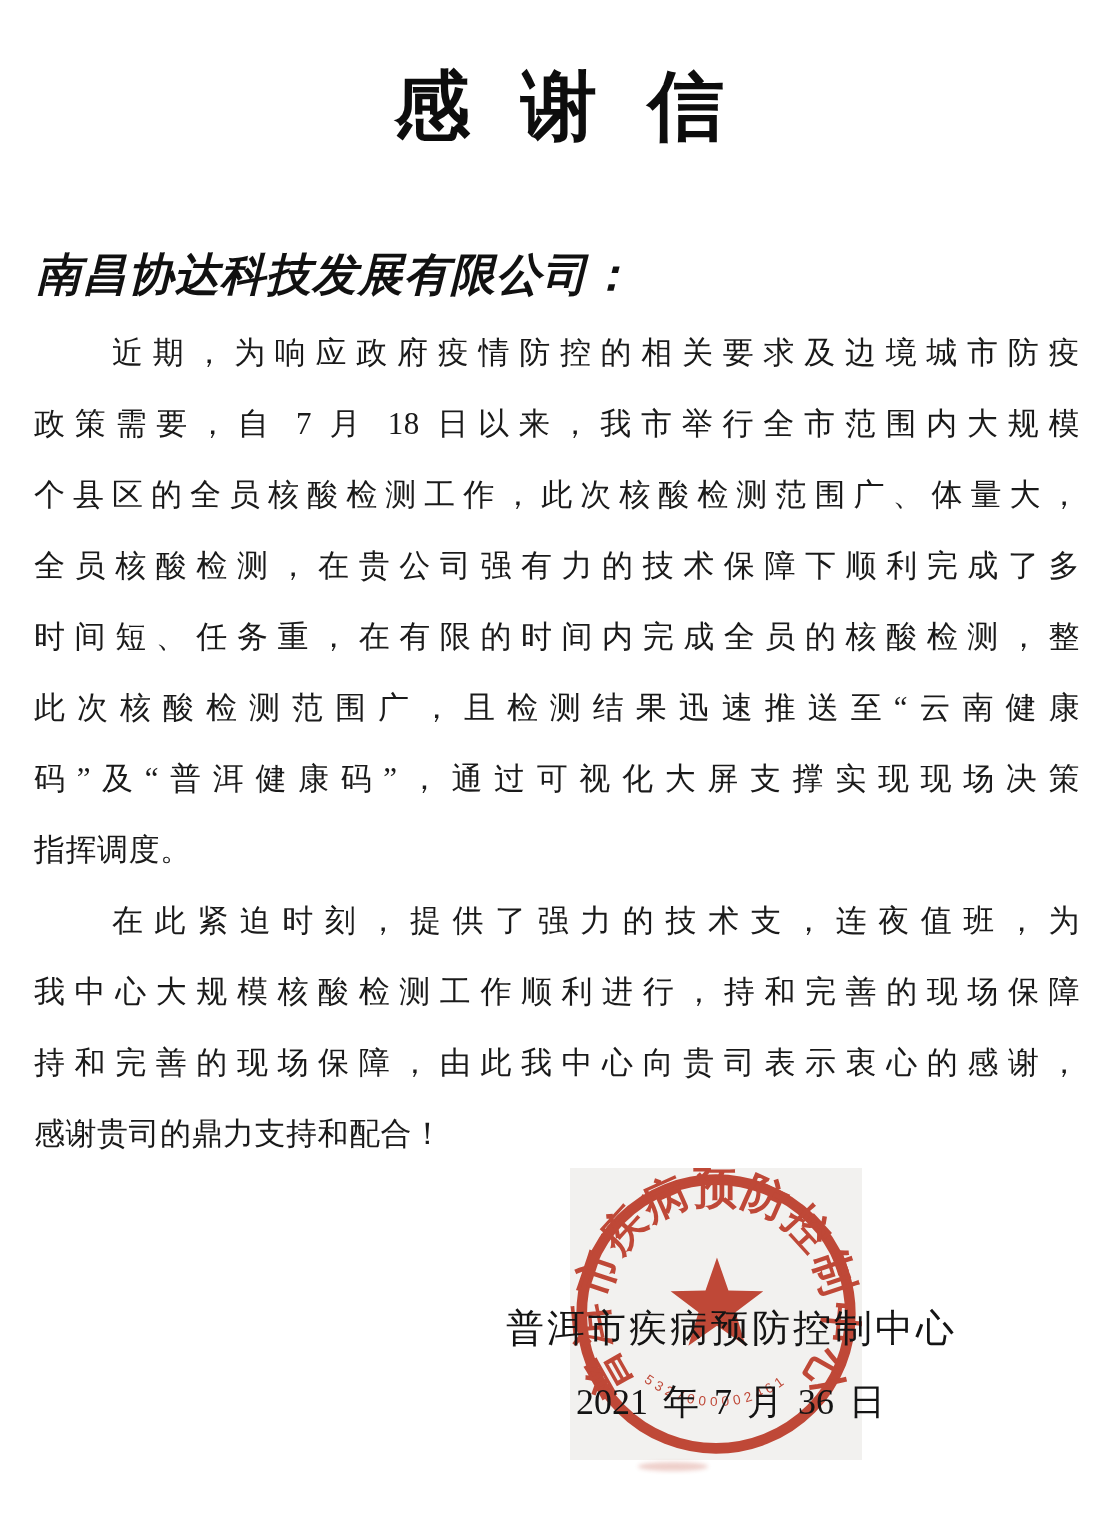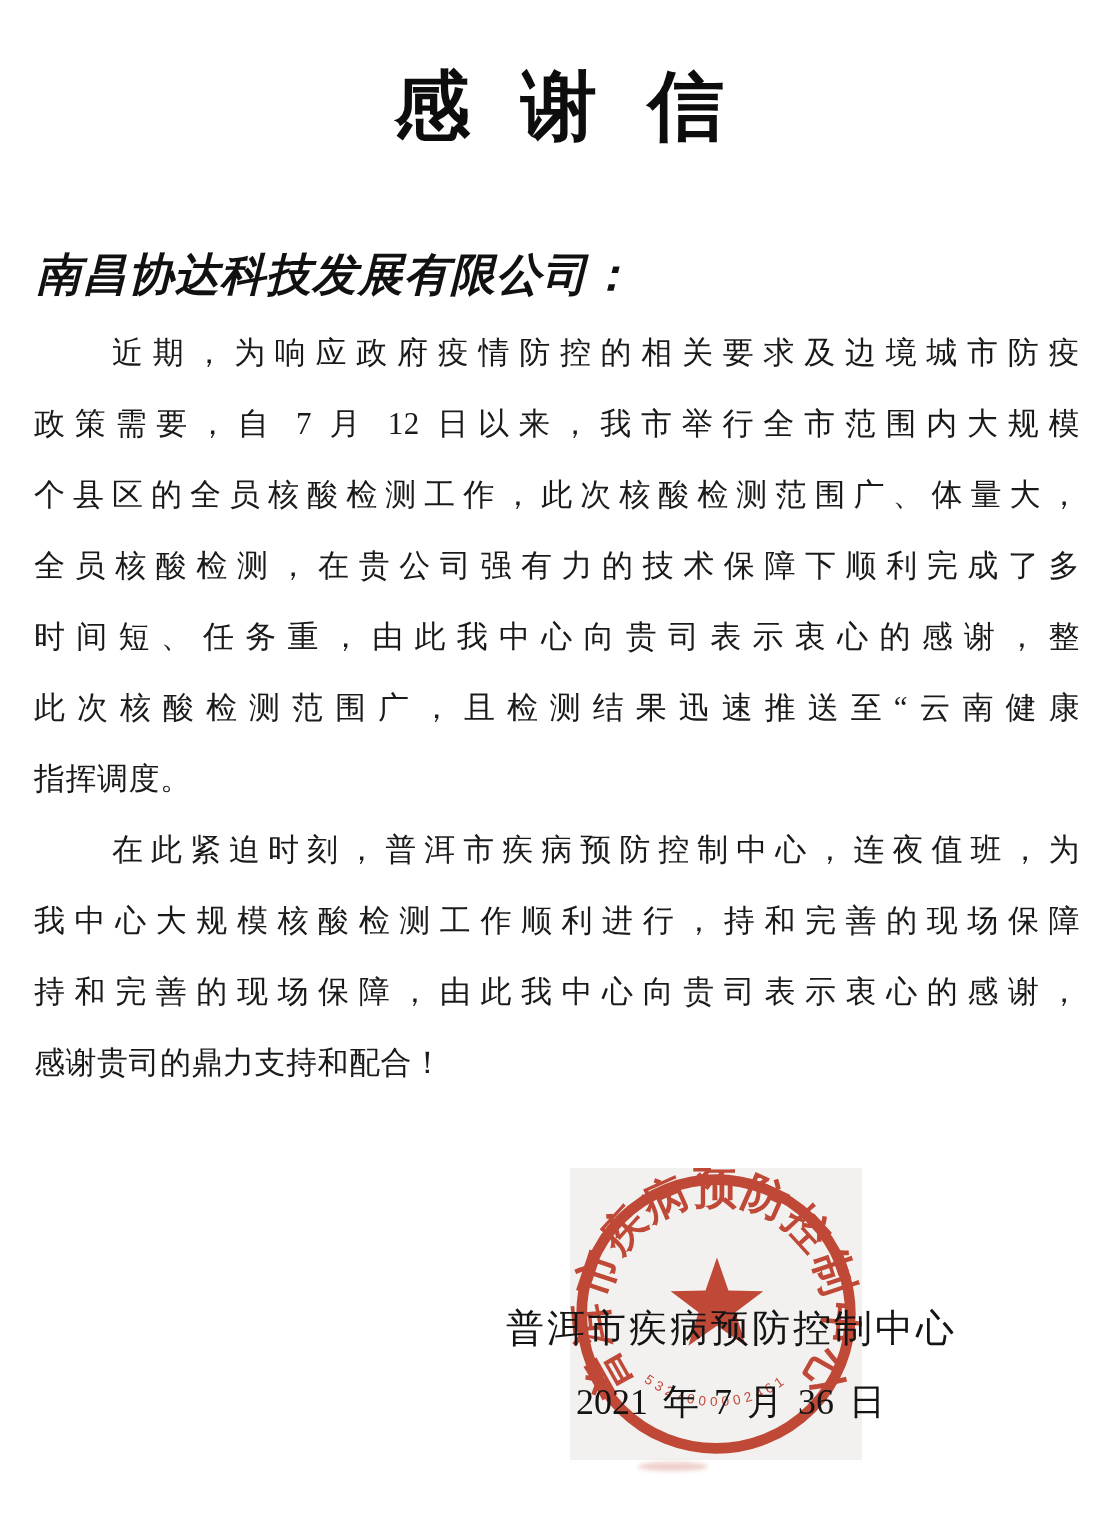--- a/index.html
+++ b/index.html
@@ -94,27 +94,28 @@
 <body>
 
 <div class="page">
 
   <div class="title">感 谢 信</div>
 
   <div class="salutation">南昌协达科技发展有限公司：</div>
 
   <div class="body-text">
     <div class="line first">近期，为响应政府疫情防控的相关要求及边境城市防疫</div>
-    <div class="line">政策需要，自 7 月 12 日以来，我市举行全市范围内大规模</div>
+    <div class="line">政策需要，自 7 月 18 日以来，我市举行全市范围内大规模</div>
     <div class="line">个县区的全员核酸检测工作，此次核酸检测范围广、体量大，</div>
     <div class="line">全员核酸检测，在贵公司强有力的技术保障下顺利完成了多</div>
-    <div class="line">时间短、任务重，由此我中心向贵司表示衷心的感谢，整</div>
+    <div class="line">时间短、任务重，在有限的时间内完成全员的核酸检测，整</div>
     <div class="line">此次核酸检测范围广，且检测结果迅速推送至“云南健康</div>
+    <div class="line">码”及“普洱健康码”，通过可视化大屏支撑实现现场决策</div>
     <div class="line last">指挥调度。</div>
-    <div class="line first">在此紧迫时刻，普洱市疾病预防控制中心，连夜值班，为</div>
+    <div class="line first">在此紧迫时刻，提供了强力的技术支，连夜值班，为</div>
     <div class="line">我中心大规模核酸检测工作顺利进行，持和完善的现场保障</div>
     <div class="line">持和完善的现场保障，由此我中心向贵司表示衷心的感谢，</div>
     <div class="line last">感谢贵司的鼎力支持和配合！</div>
   </div>
 
   <div class="seal-wrap">
     <svg viewBox="0 0 300 300">
       <g fill="none" stroke="none" opacity="0.92">
         <circle cx="150" cy="150" r="138" stroke="#bb3a28" stroke-width="11" fill="none"></circle>
         <polygon fill="#bb3a28" points="151,92 162.8,125.8 198.6,126.5 170,148.2 180.4,182.5 151,162 121.6,182.5 132,148.2 103.4,126.5 139.2,125.8"></polygon>

